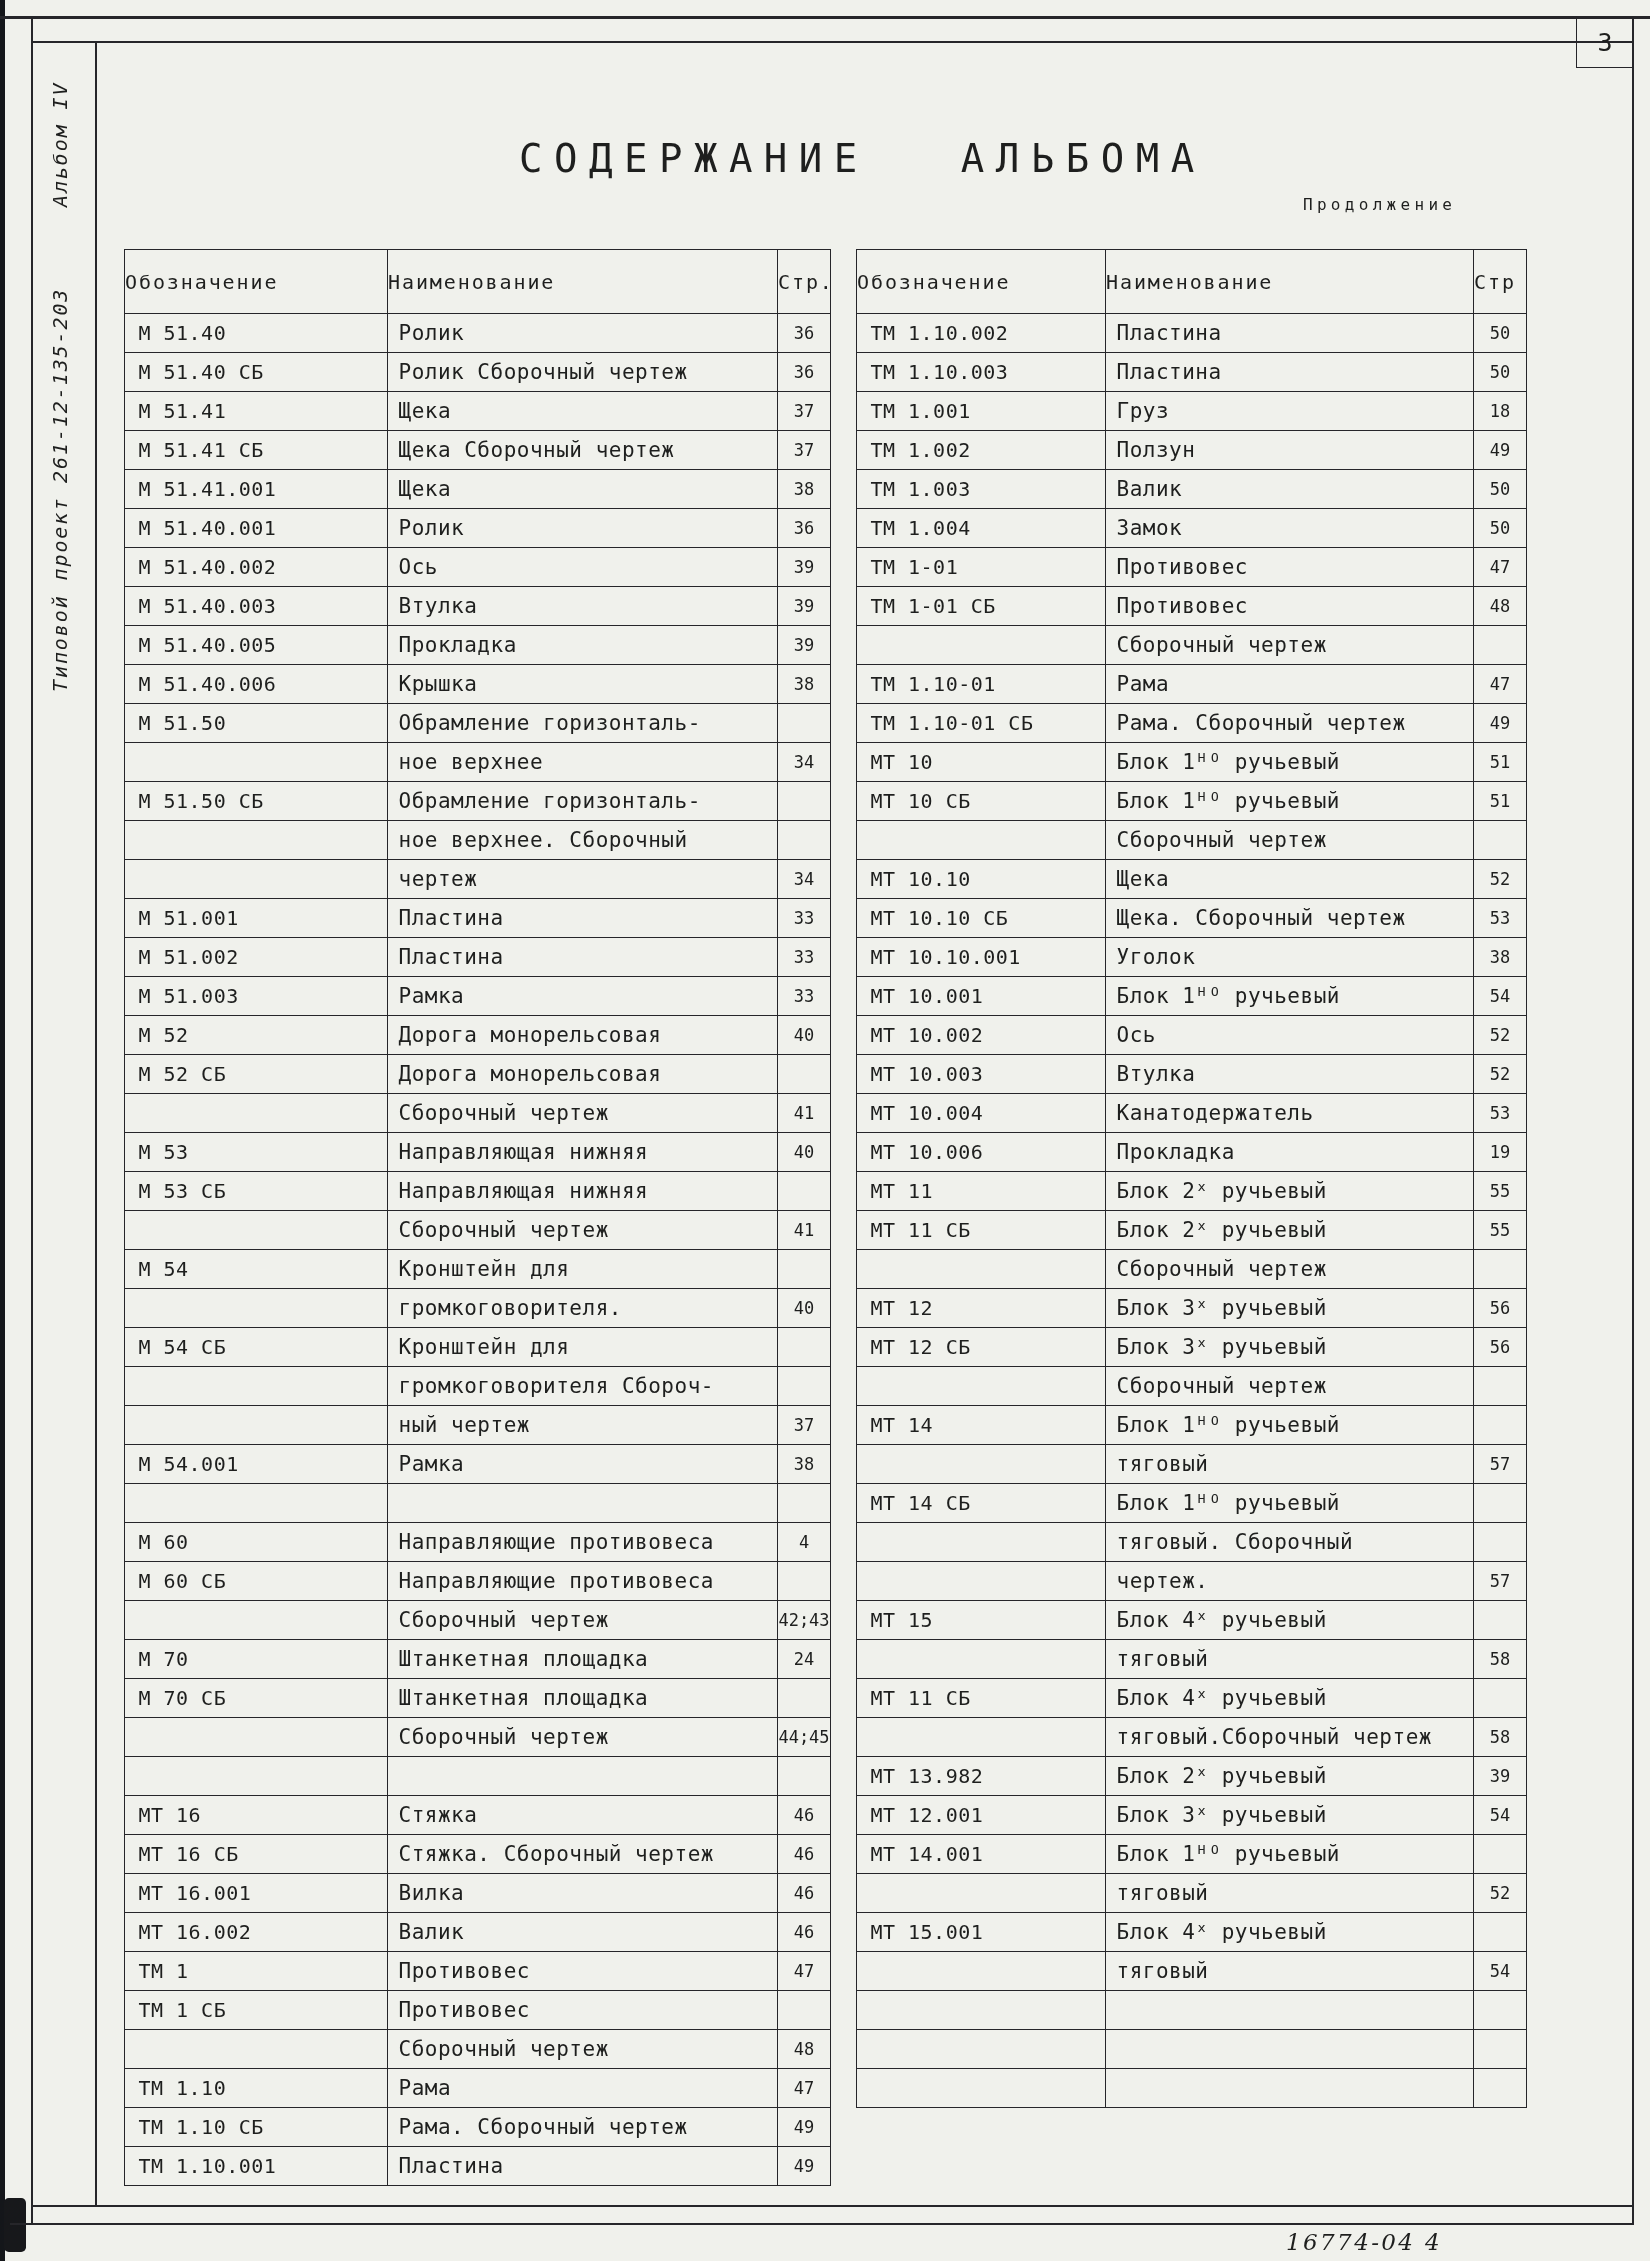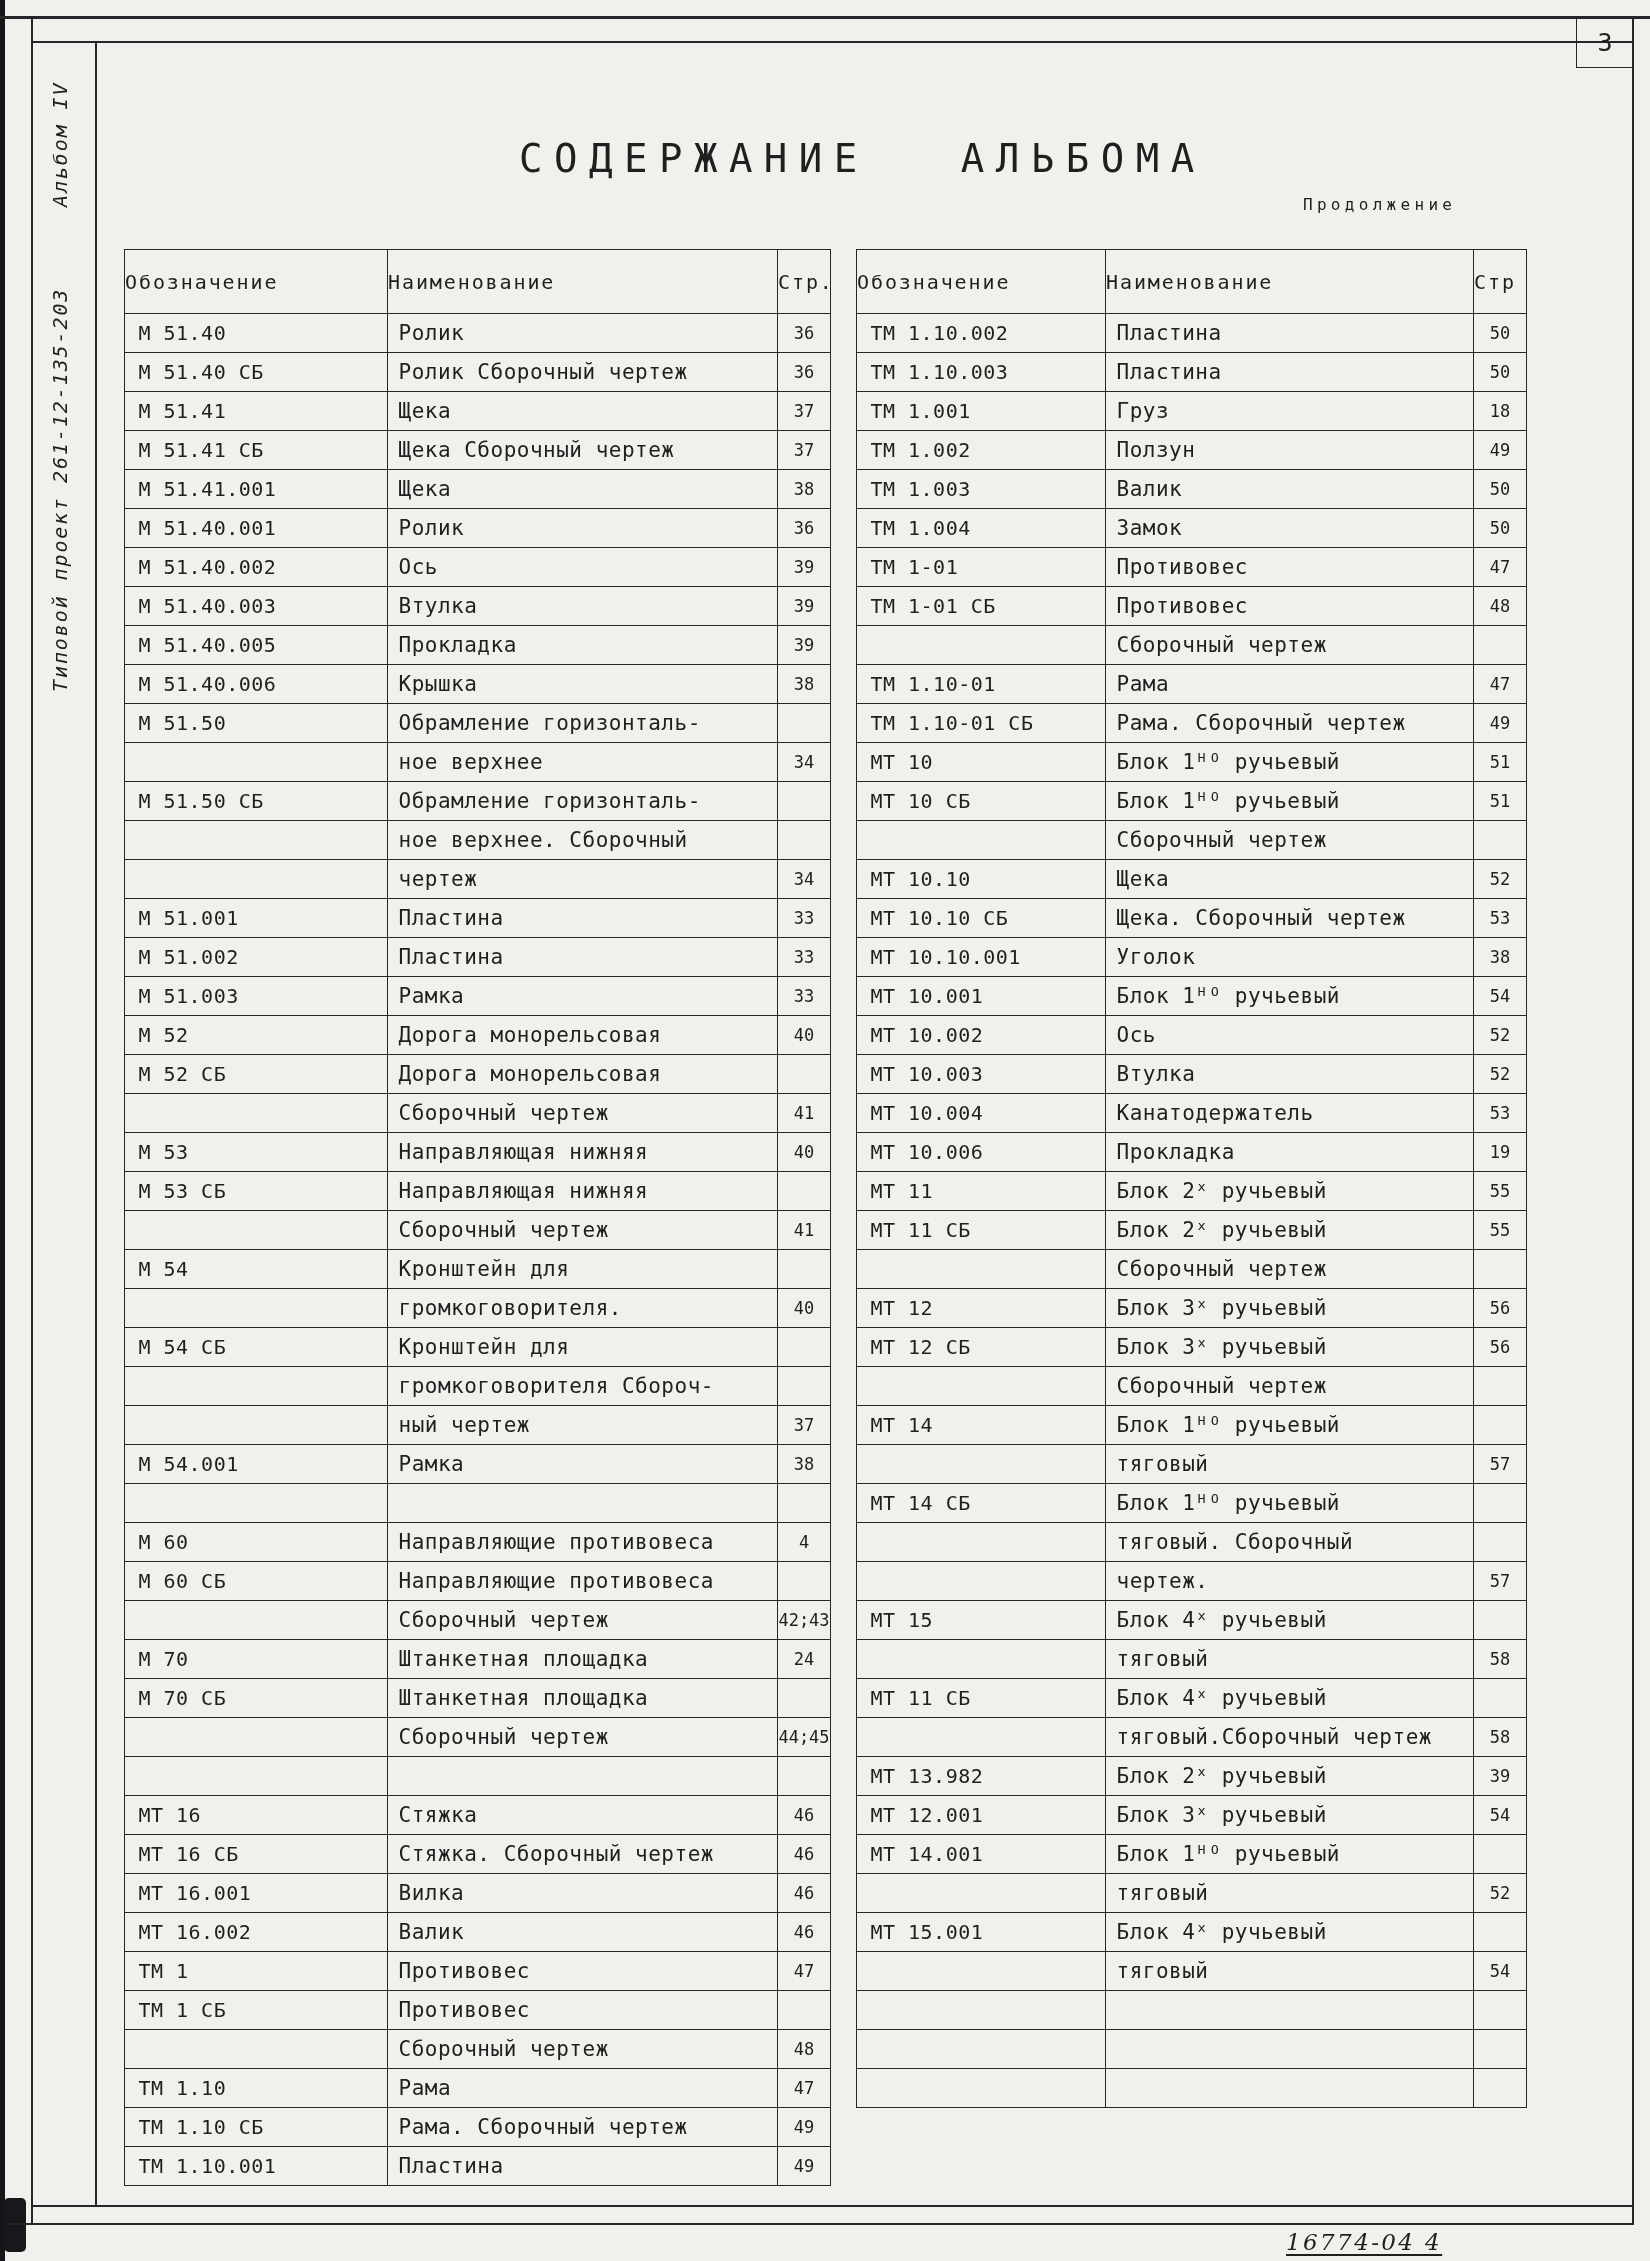--- a/index.html
+++ b/index.html
@@ -26,21 +26,21 @@
     font-size:16px;letter-spacing:4.3px;white-space:nowrap;
   }
   .vtext{
     position:absolute;transform:rotate(-90deg);transform-origin:0 0;
     font-style:italic;font-size:20px;letter-spacing:1.9px;white-space:nowrap;
   }
   .footer-note{
     position:absolute;left:1286px;top:2229px;
     font-family:"DejaVu Serif",serif;font-style:italic;
     font-size:23px;letter-spacing:2.4px;white-space:nowrap;
-    text-decoration:underline;text-underline-offset:4.3px;
+    text-underline-offset:4.3px;
   }
   table.toc{
     position:absolute;border-collapse:collapse;table-layout:fixed;
     background:transparent;
   }
   table.toc th,table.toc td{
     border:1.4px solid #26262a;
     vertical-align:middle;
     overflow:hidden;
   }

